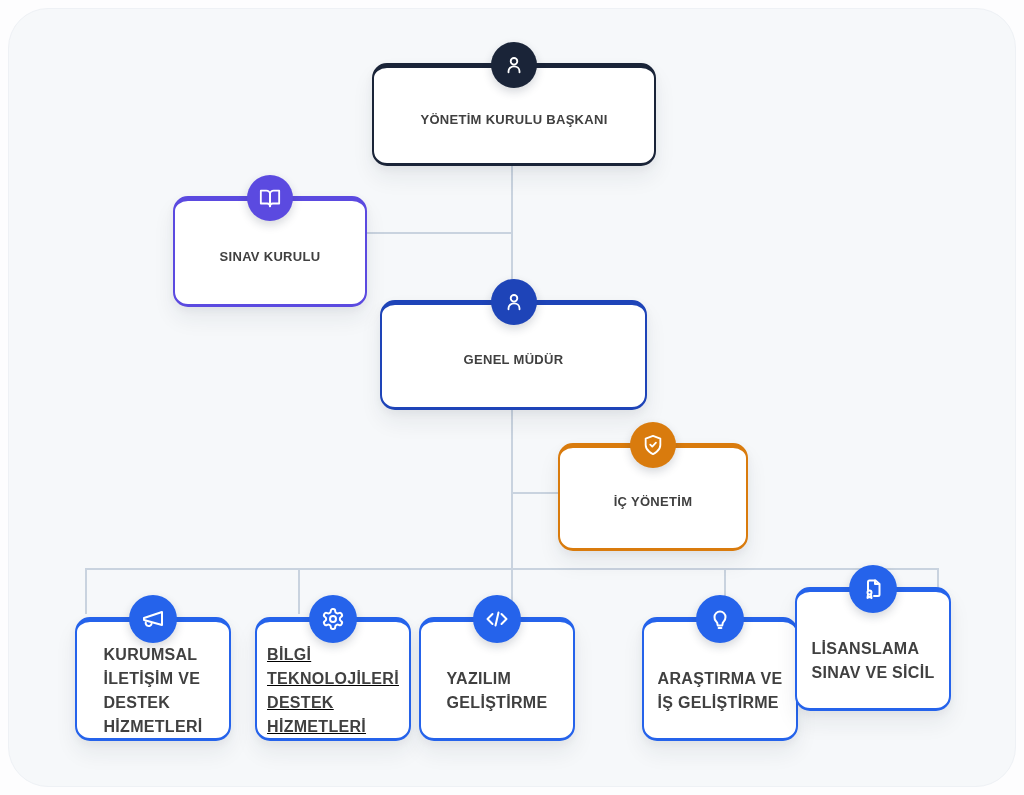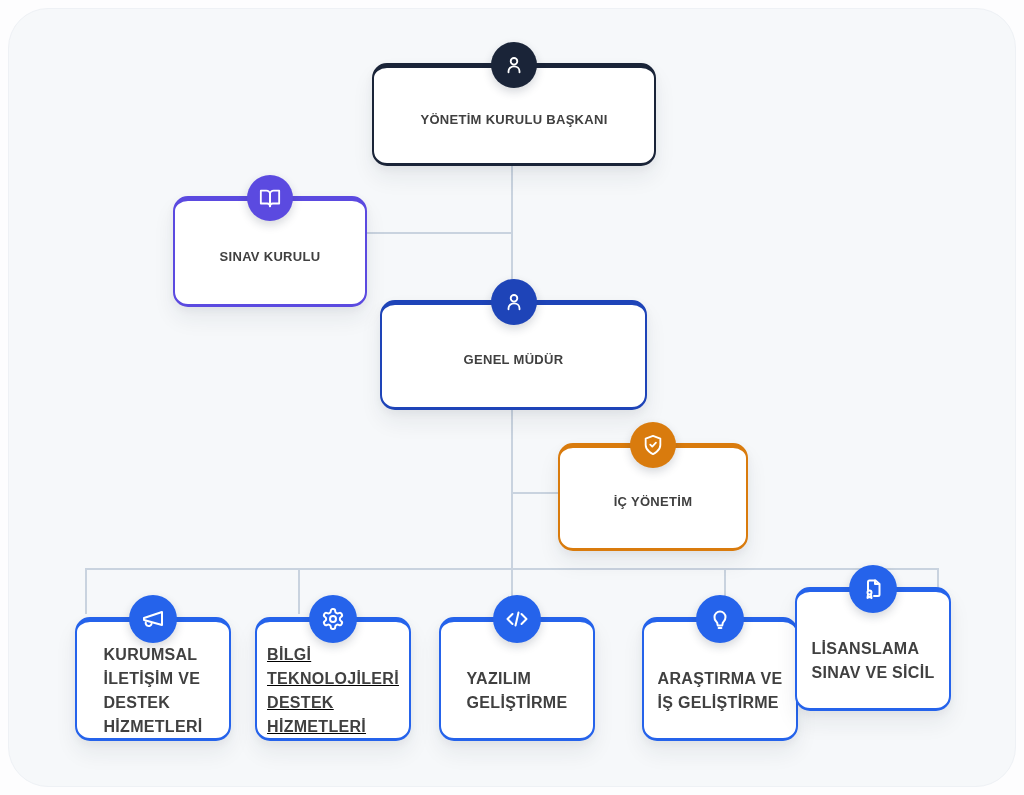--- a/index.html
+++ b/index.html
@@ -96,21 +96,21 @@
           <path d="M12.22 2h-.44a2 2 0 0 0-2 2v.18a2 2 0 0 1-1 1.73l-.43.25a2 2 0 0 1-2 0l-.15-.08a2 2 0 0 0-2.73.73l-.22.38a2 2 0 0 0 .73 2.73l.15.1a2 2 0 0 1 1 1.72v.51a2 2 0 0 1-1 1.74l-.15.09a2 2 0 0 0-.73 2.73l.22.38a2 2 0 0 0 2.73.73l.15-.08a2 2 0 0 1 2 0l.43.25a2 2 0 0 1 1 1.73V20a2 2 0 0 0 2 2h.44a2 2 0 0 0 2-2v-.18a2 2 0 0 1 1-1.73l.43-.25a2 2 0 0 1 2 0l.15.08a2 2 0 0 0 2.73-.73l.22-.39a2 2 0 0 0-.73-2.73l-.15-.08a2 2 0 0 1-1-1.74v-.5a2 2 0 0 1 1-1.74l.15-.09a2 2 0 0 0 .73-2.73l-.22-.38a2 2 0 0 0-2.73-.73l-.15.08a2 2 0 0 1-2 0l-.43-.25a2 2 0 0 1-1-1.73V4a2 2 0 0 0-2-2z"></path>
           <circle cx="12" cy="12" r="3"></circle>
         </svg>
     </div>
     <div class="label label-sm">BİLGİ
 TEKNOLOJİLERİ
 DESTEK
 HİZMETLERİ</div>
   </div>
 
-  <div class="node" style="left: 439px; top: 617px; width: 152px; height: 116px; --accent: #2563eb;">
+  <div class="node" style="left: 419px; top: 617px; width: 152px; height: 116px; --accent: #2563eb;">
     <div class="badge badge-sm">
       <svg width="24" height="24" viewBox="0 0 24 24" fill="none" stroke="#fff" stroke-width="2" stroke-linecap="round" stroke-linejoin="round">
           <polyline points="16.5 17 21.5 12 16.5 7"></polyline>
           <polyline points="7.5 7 2.5 12 7.5 17"></polyline>
           <line x1="13.5" y1="5.5" x2="10.5" y2="18.5"></line>
         </svg>
     </div>
     <div class="label label-sm">YAZILIM
 GELİŞTİRME</div>
   </div>

